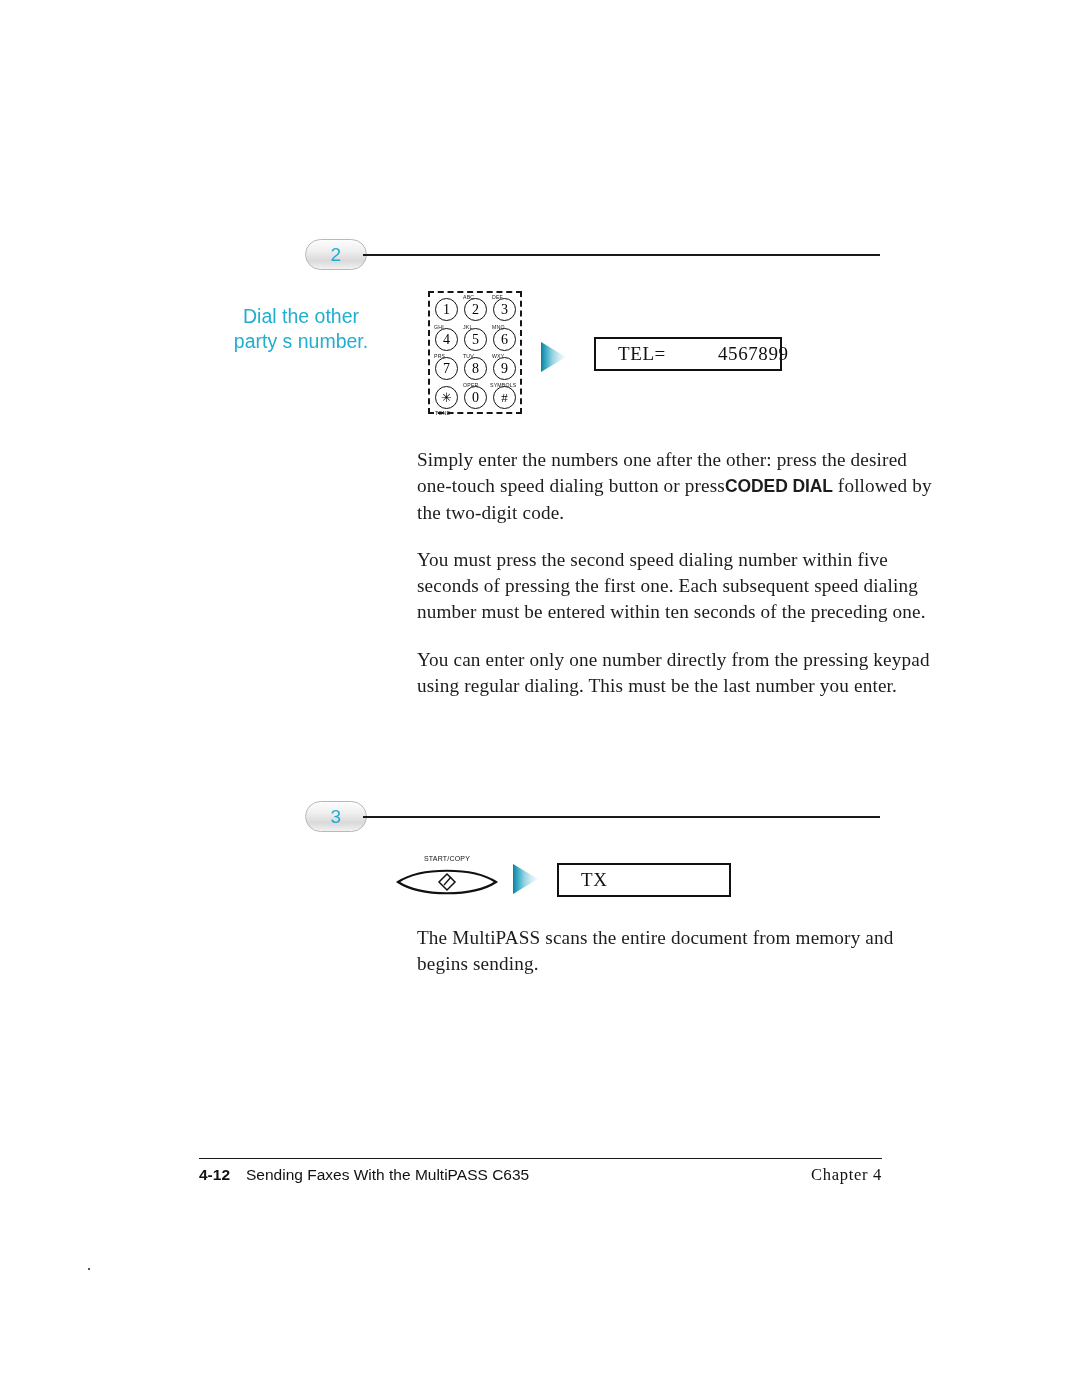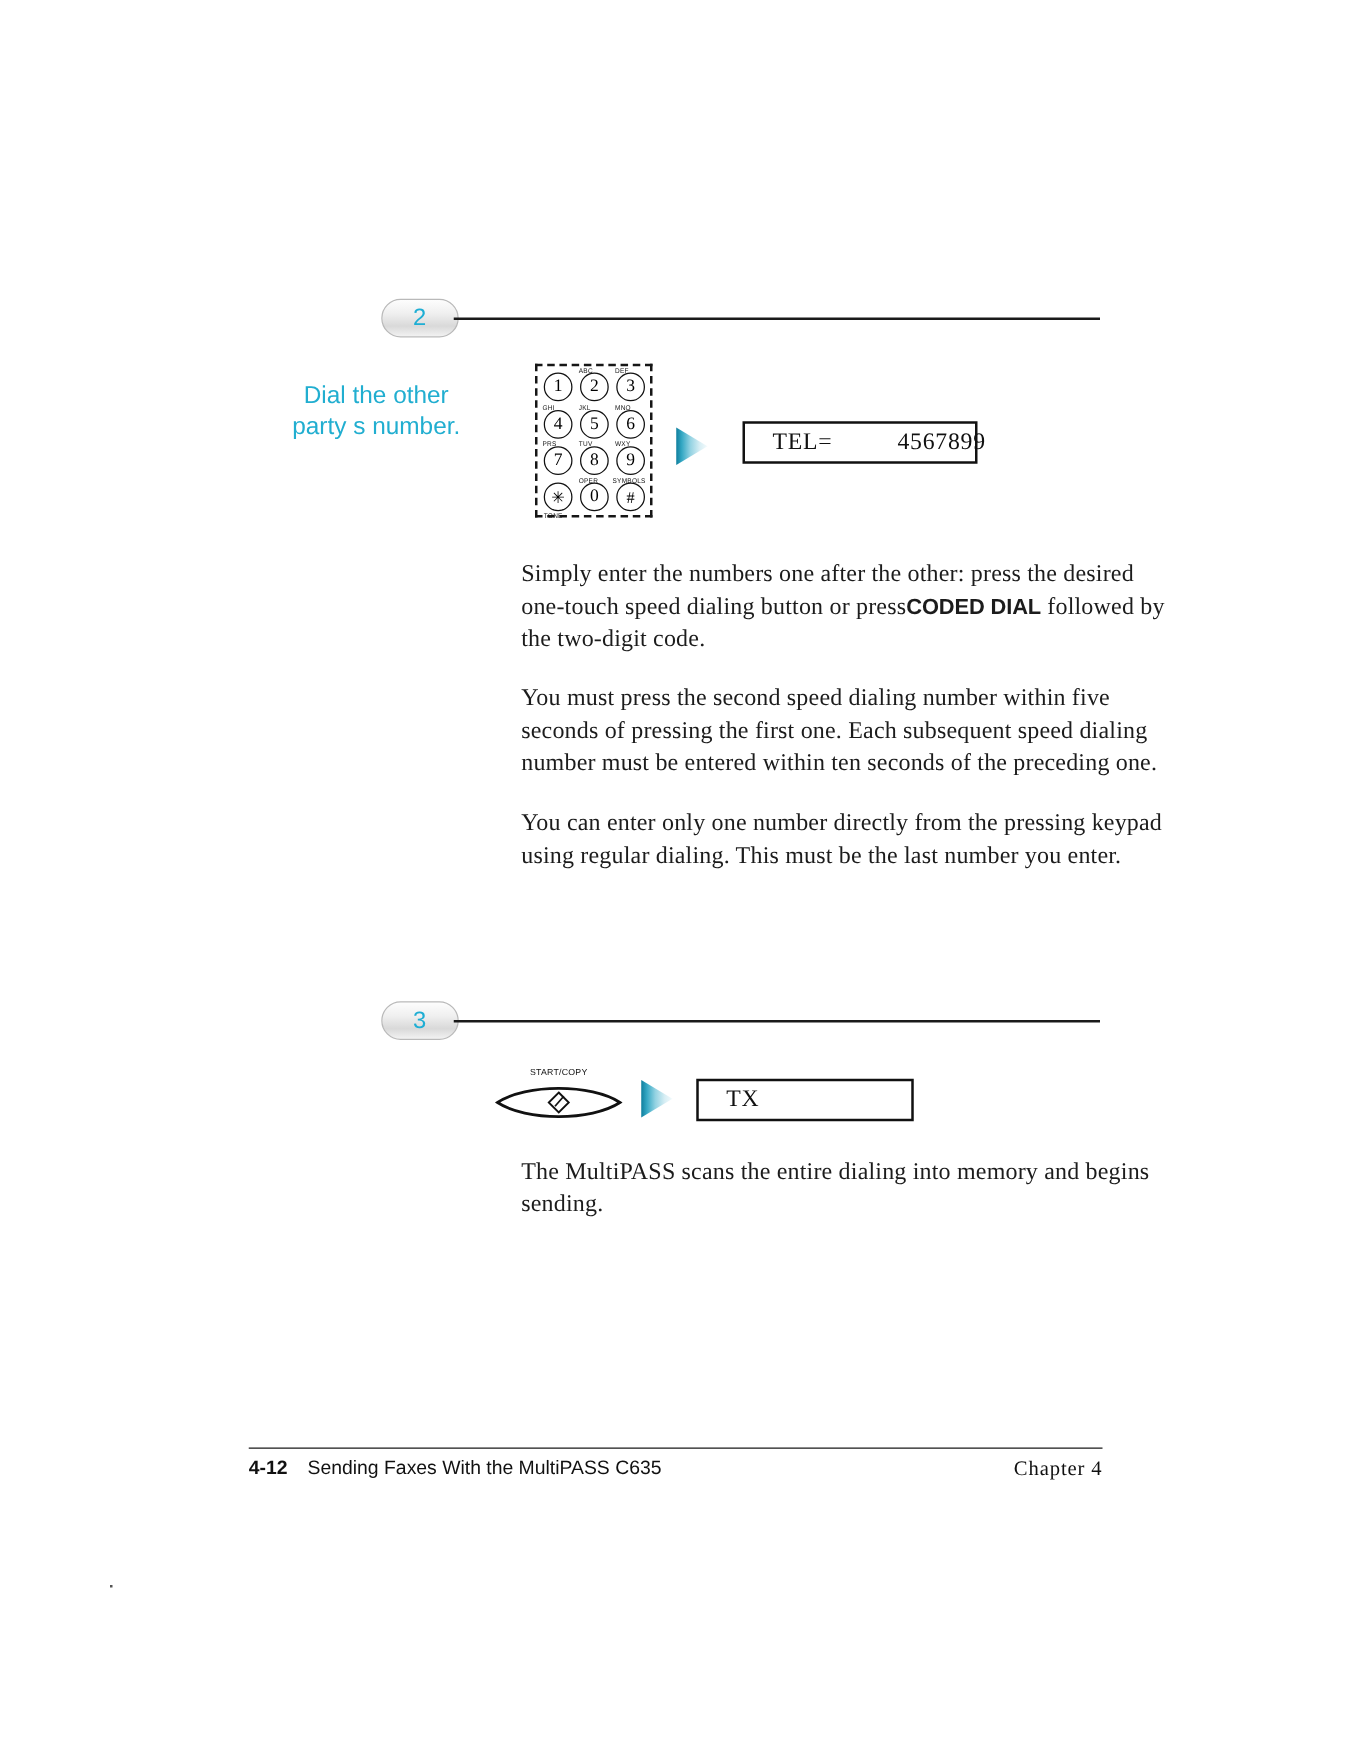--- a/index.html
+++ b/index.html
@@ -352,21 +352,21 @@
       </defs>
       <path d="M1 2 L26 17 L1 32 Z" fill="url(#ag2)"></path>
     </svg>
   </div>
 
   <div class="lcd" style="left:557px; top:863px; width:174px; height:34px;">
     <span class="lcd-label">TX</span>
   </div>
 
   <div class="body-col" style="top:925px;">
-    <p>The MultiPASS scans the entire dialing into memory and begins sending.</p>
+    <p>The MultiPASS scans the entire document from memory and begins sending.</p>
   </div>
 
   <div class="footer-rule"></div>
   <div class="footer-left">
     <span class="pg">4-12</span><span>Sending Faxes With the MultiPASS C635</span>
   </div>
   <div class="footer-right">Chapter 4</div>
 
   <div class="speck"></div>
 </div>

